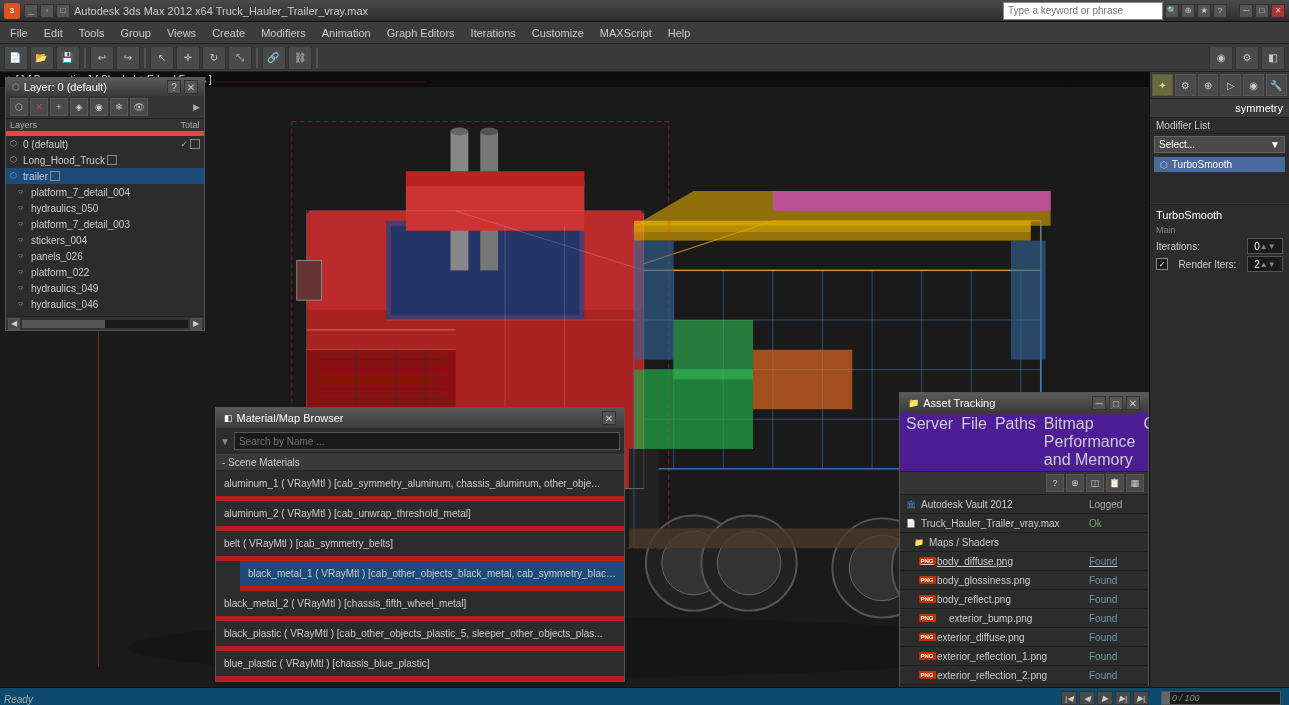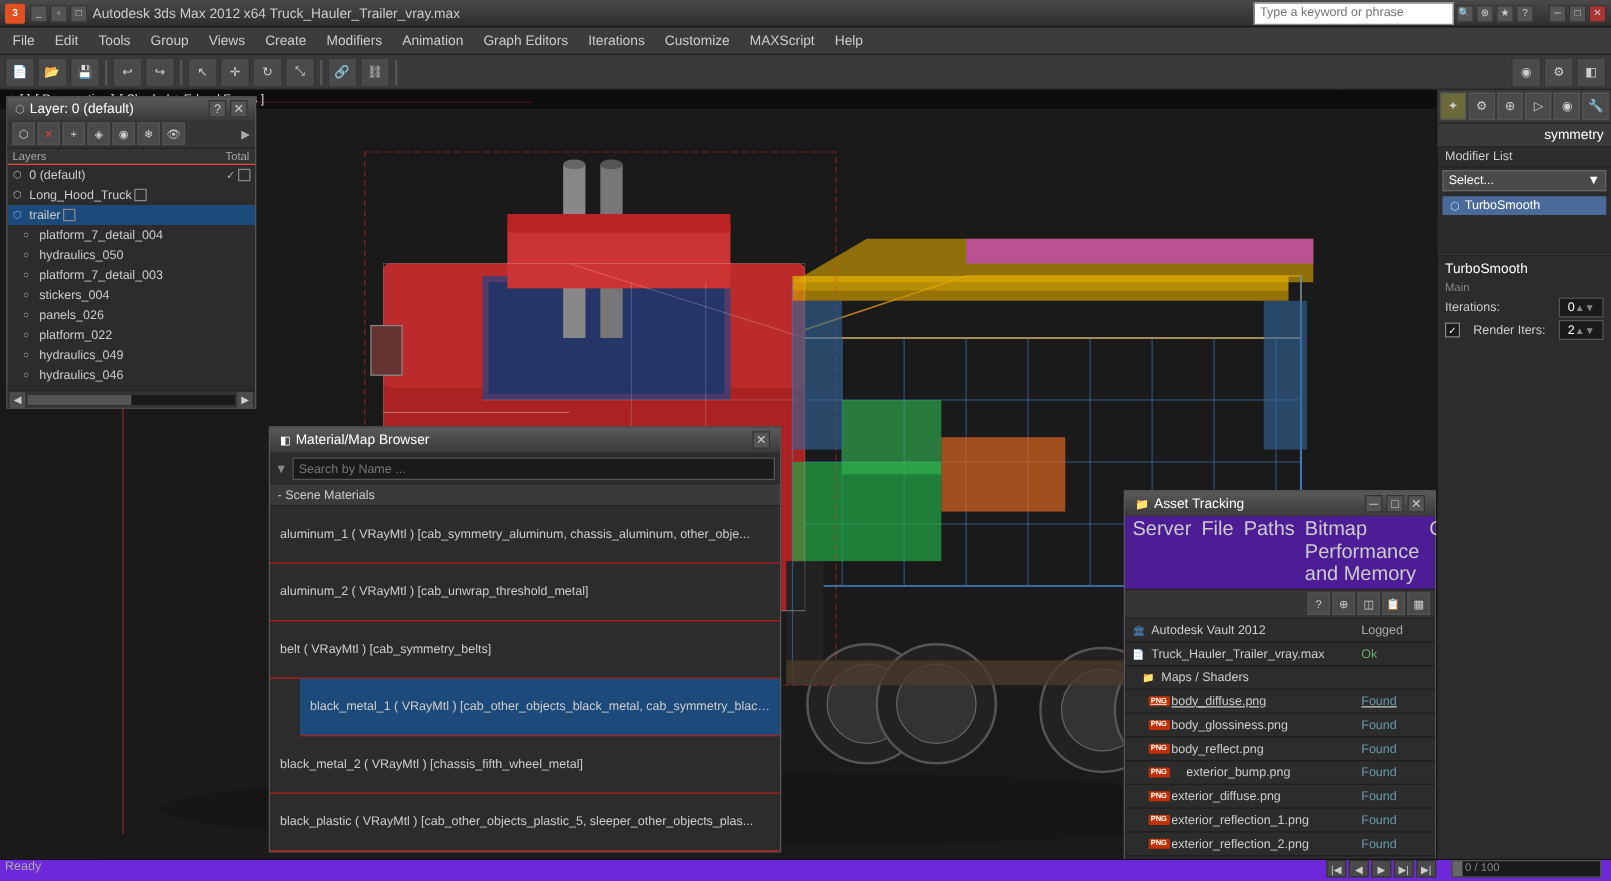--- a/index.html
+++ b/index.html
@@ -338,25 +338,25 @@
       height: 18px;
     }
     .mat-section-header {
       background: #3a3a3a;
       padding: 2px 6px;
       font-size: 10px;
       color: #ccc;
       border-bottom: 1px solid #222;
     }
     .mat-item {
-      padding: 17px 8px;
+      padding: 7px 8px;
       font-size: 10px;
       color: #ccc;
       cursor: pointer;
-      border-bottom: 1px solid #b91c1c;
+      border-bottom: 5px solid #b91c1c;
       white-space: nowrap;
       overflow: hidden;
       text-overflow: ellipsis;
     }
     .mat-item.selected { background: #1c4a7a; margin-left: 24px; }
 
     
     .asset-tracking {
       position: absolute;
       top: 320px;
@@ -722,21 +722,21 @@
         <div class="panel-btn">⬡</div>
         <div class="panel-btn" style="color:#cc4444;">✕</div>
         <div class="panel-btn">+</div>
         <div class="panel-btn">◈</div>
         <div class="panel-btn">◉</div>
         <div class="panel-btn">❄</div>
         <div class="panel-btn">👁</div>
         <div style="margin-left:auto; font-size:9px; color:#aaa; cursor:pointer;">▶</div>
       </div>
 
-      <div style="display:flex; padding:1px 4px; background:#333; font-size:9px; color:#aaa; border-bottom:1px solid #ef4444;">
+      <div style="display:flex; padding:1px 4px; background:#333; font-size:9px; color:#aaa; border-bottom:5px solid #ef4444;">
         <span style="flex:1;">Layers</span>
         <span style="width:20px; text-align:center;">Total</span>
       </div>
       <div class="layers-list" style="max-height:180px; overflow-y:scroll; position:relative;">
 
         <div class="layer-item">
           <span class="layer-icon">⬡</span>
           <span>0 (default)</span>
           <span class="layer-check">✓</span>
           <div class="layer-box"></div>
@@ -817,20 +817,21 @@
       <div class="mat-section-header">
         <span>- Scene Materials</span>
       </div>
       <div>
         <div class="mat-item">aluminum_1  ( VRayMtl ) [cab_symmetry_aluminum, chassis_aluminum, other_obje...</div>
         <div class="mat-item">aluminum_2  ( VRayMtl ) [cab_unwrap_threshold_metal]</div>
         <div class="mat-item">belt  ( VRayMtl ) [cab_symmetry_belts]</div>
         <div class="mat-item selected">black_metal_1  ( VRayMtl ) [cab_other_objects_black_metal, cab_symmetry_black_...</div>
         <div class="mat-item">black_metal_2  ( VRayMtl ) [chassis_fifth_wheel_metal]</div>
         <div class="mat-item">black_plastic  ( VRayMtl ) [cab_other_objects_plastic_5, sleeper_other_objects_plas...</div>
+        <div class="mat-item">blue_plastic  ( VRayMtl ) [chassis_blue_plastic]</div>
       </div>
     </div>
 
     <div class="asset-tracking">
       <div class="at-title">
         <div style="display:flex; align-items:center; gap:4px;">
           <span style="font-size:9px;">📁</span>
           <span>Asset Tracking</span>
         </div>
         <div style="display:flex; gap:1px;">
@@ -986,21 +987,21 @@
         <div class="ts-value">
           <span>2</span>
           <span style="font-size:8px; color:#888;">▲▼</span>
         </div>
       </div>
     </div>
   </div>
 
 </div>
 
-<div id="status-bar" style="background:#6d28d9; height:18px; display:flex; align-items:flex-start; padding:0 4px; border-top:1px solid #111; font-size:10px; color:#aaa;">
+<div id="status-bar" style="background:#0c4a6e; height:18px; display:flex; align-items:flex-end; padding:0 4px; border-top:1px solid #111; font-size:10px; color:#aaa;font-style:italic;">
   <span>Ready</span>
   <div style="flex:1;"></div>
 
   <div style="display:flex; gap:2px; align-items:center;">
     <div class="toolbar-btn" style="width:16px; height:14px; font-size:8px;">|◀</div>
     <div class="toolbar-btn" style="width:16px; height:14px; font-size:8px;">◀</div>
     <div class="toolbar-btn" style="width:16px; height:14px; font-size:8px;">▶</div>
     <div class="toolbar-btn" style="width:16px; height:14px; font-size:8px;">▶|</div>
     <div class="toolbar-btn" style="width:16px; height:14px; font-size:8px;">▶|</div>
   </div>

